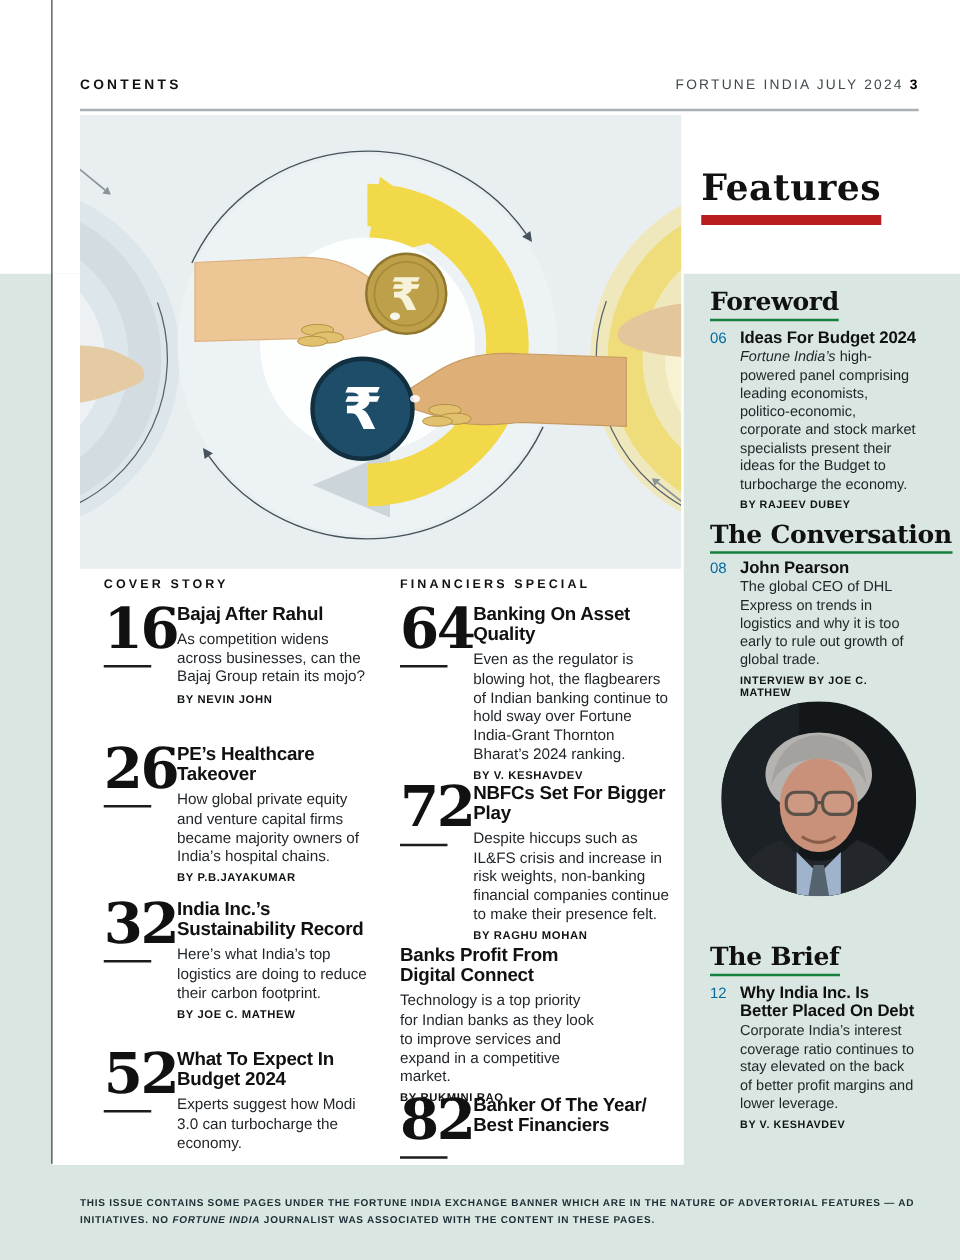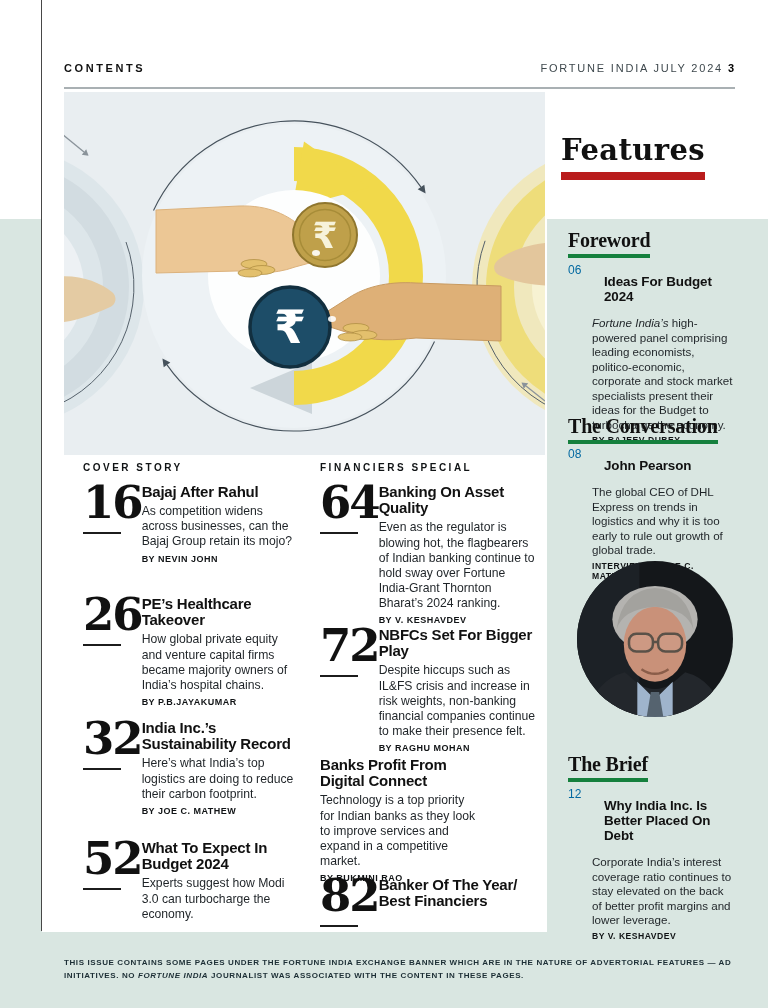--- a/index.html
+++ b/index.html
@@ -30,25 +30,25 @@
   .toc-body{width:152px;}
   .fin .toc-body{width:158px;}
   .toc-title{font-size:15px;font-weight:700;line-height:1.08;letter-spacing:-0.2px;margin:2px 0 0 0;}
   .toc-desc{font-size:12.2px;line-height:1.24;margin-top:4px;color:#1f2428;}
   .toc-byline{font-size:9px;font-weight:700;letter-spacing:.5px;margin-top:4px;color:#101315;}
 
   
   .features-title{position:absolute;left:561px;top:133px;font-size:29px;font-weight:700;
                   letter-spacing:.4px;border-bottom:8px solid #b91c1c;padding-bottom:5px;}
   .sb-head{position:absolute;left:568px;font-size:20px;font-weight:700;letter-spacing:-0.2px;
-           border-bottom:4px solid #15803d;padding-bottom:2px;font-family:Liberation Serif, serif;}
+           border-bottom:2px solid #15803d;padding-bottom:2px;}
   .sb-item{position:absolute;left:568px;display:flex;width:176px;}
   .sb-page{flex:0 0 24px;font-size:12px;color:#0369a1;padding-top:1px;}
   .sb-body{width:142px;}
-  .sb-title{font-size:13.4px;font-weight:700;line-height:1.13;letter-spacing:-0.1px;margin:12px;}
+  .sb-title{font-size:13.4px;font-weight:700;line-height:1.13;letter-spacing:-0.1px;margin:0;}
   .sb-desc{font-size:11.6px;line-height:1.25;margin-top:2px;color:#1f2428;}
   .sb-desc em{font-style:italic;}
   .sb-byline{font-size:8.6px;font-weight:700;letter-spacing:.5px;margin-top:3px;color:#101315;}
 
   .portrait{position:absolute;left:577px;top:561px;width:156px;height:156px;border-radius:50%;overflow:hidden;}
 
   
   .footer{position:absolute;left:64px;top:956px;width:676px;font-size:8px;font-weight:700;
           letter-spacing:.6px;line-height:1.65;color:#1c2e35;}
   .footer i{font-style:italic;}

